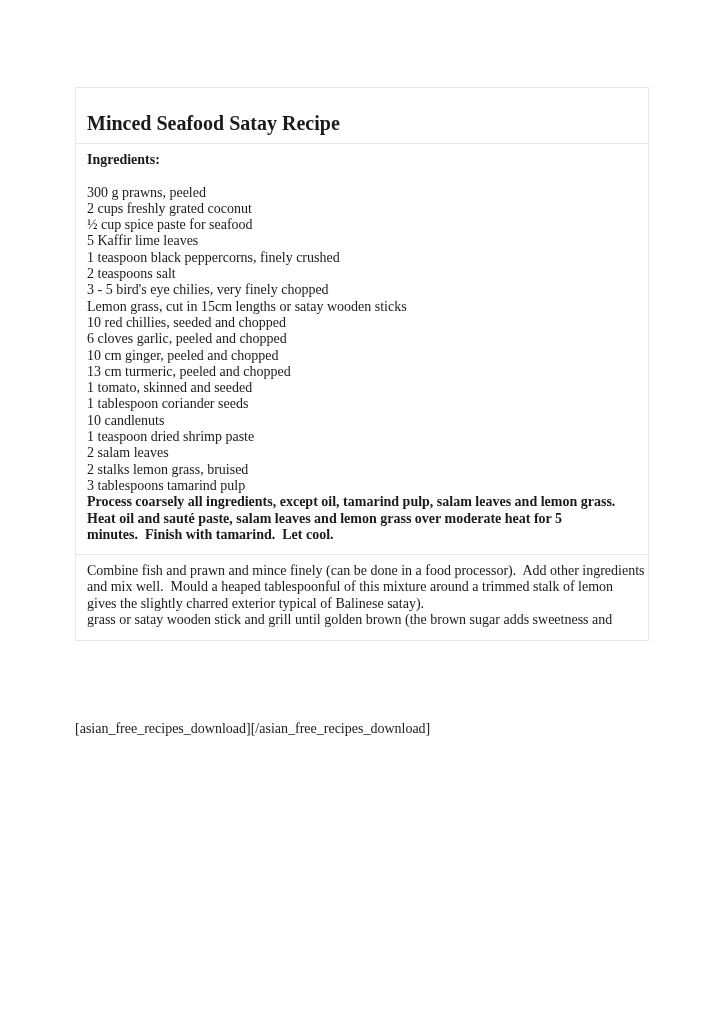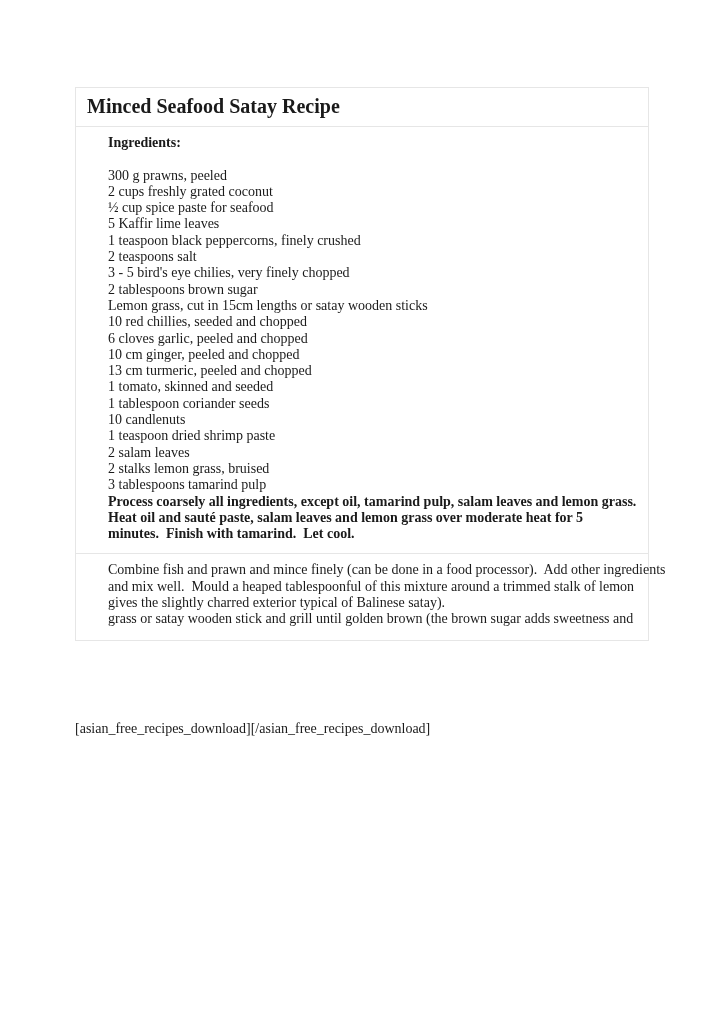--- a/index.html
+++ b/index.html
@@ -24,41 +24,41 @@
     position: absolute;
     left: 75px;
     top: 87px;
     width: 574px;
     border: 1px solid var(--card-border);
     background: var(--background);
   }
   .card-header {
     padding: 6px 11px 8px 11px;
     border-bottom: 1px solid var(--card-border);
+    margin-top: 17px;
   }
   .card-title {
     margin: 0;
     font-size: 20px;
     line-height: 24px;
     font-weight: bold;
   }
   .card-section {
     font-size: 14px;
     line-height: 16.3px;
   }
   .sec-ingredients {
     padding: 8px 11px 11px 11px;
   }
   .sec-method {
     padding: 8px 11px 12px 11px;
     border-top: 1px solid var(--card-border);
   }
   .line {
     white-space: pre;
-    margin-left: 21px;
   }
   .bold {
     font-weight: bold;
   }
   .spacer-line {
     height: 16.3px;
   }
   .footer-shortcode {
     position: absolute;
     left: 75px;
@@ -81,21 +81,20 @@
     <div class="spacer-line"></div>
 
     <div>
         <div class="line">300 g prawns, peeled</div>
         <div class="line">2 cups freshly grated coconut</div>
         <div class="line">½ cup spice paste for seafood</div>
         <div class="line">5 Kaffir lime leaves</div>
         <div class="line">1 teaspoon black peppercorns, finely crushed</div>
         <div class="line">2 teaspoons salt</div>
         <div class="line">3 - 5 bird's eye chilies, very finely chopped</div>
-        <div class="line">2 tablespoons brown sugar</div>
         <div class="line">Lemon grass, cut in 15cm lengths or satay wooden sticks</div>
       </div>
 
 
     <div>
         <div class="line">10 red chillies, seeded and chopped</div>
         <div class="line">6 cloves garlic, peeled and chopped</div>
         <div class="line">10 cm ginger, peeled and chopped</div>
         <div class="line">13 cm turmeric, peeled and chopped</div>
         <div class="line">1 tomato, skinned and seeded</div>

